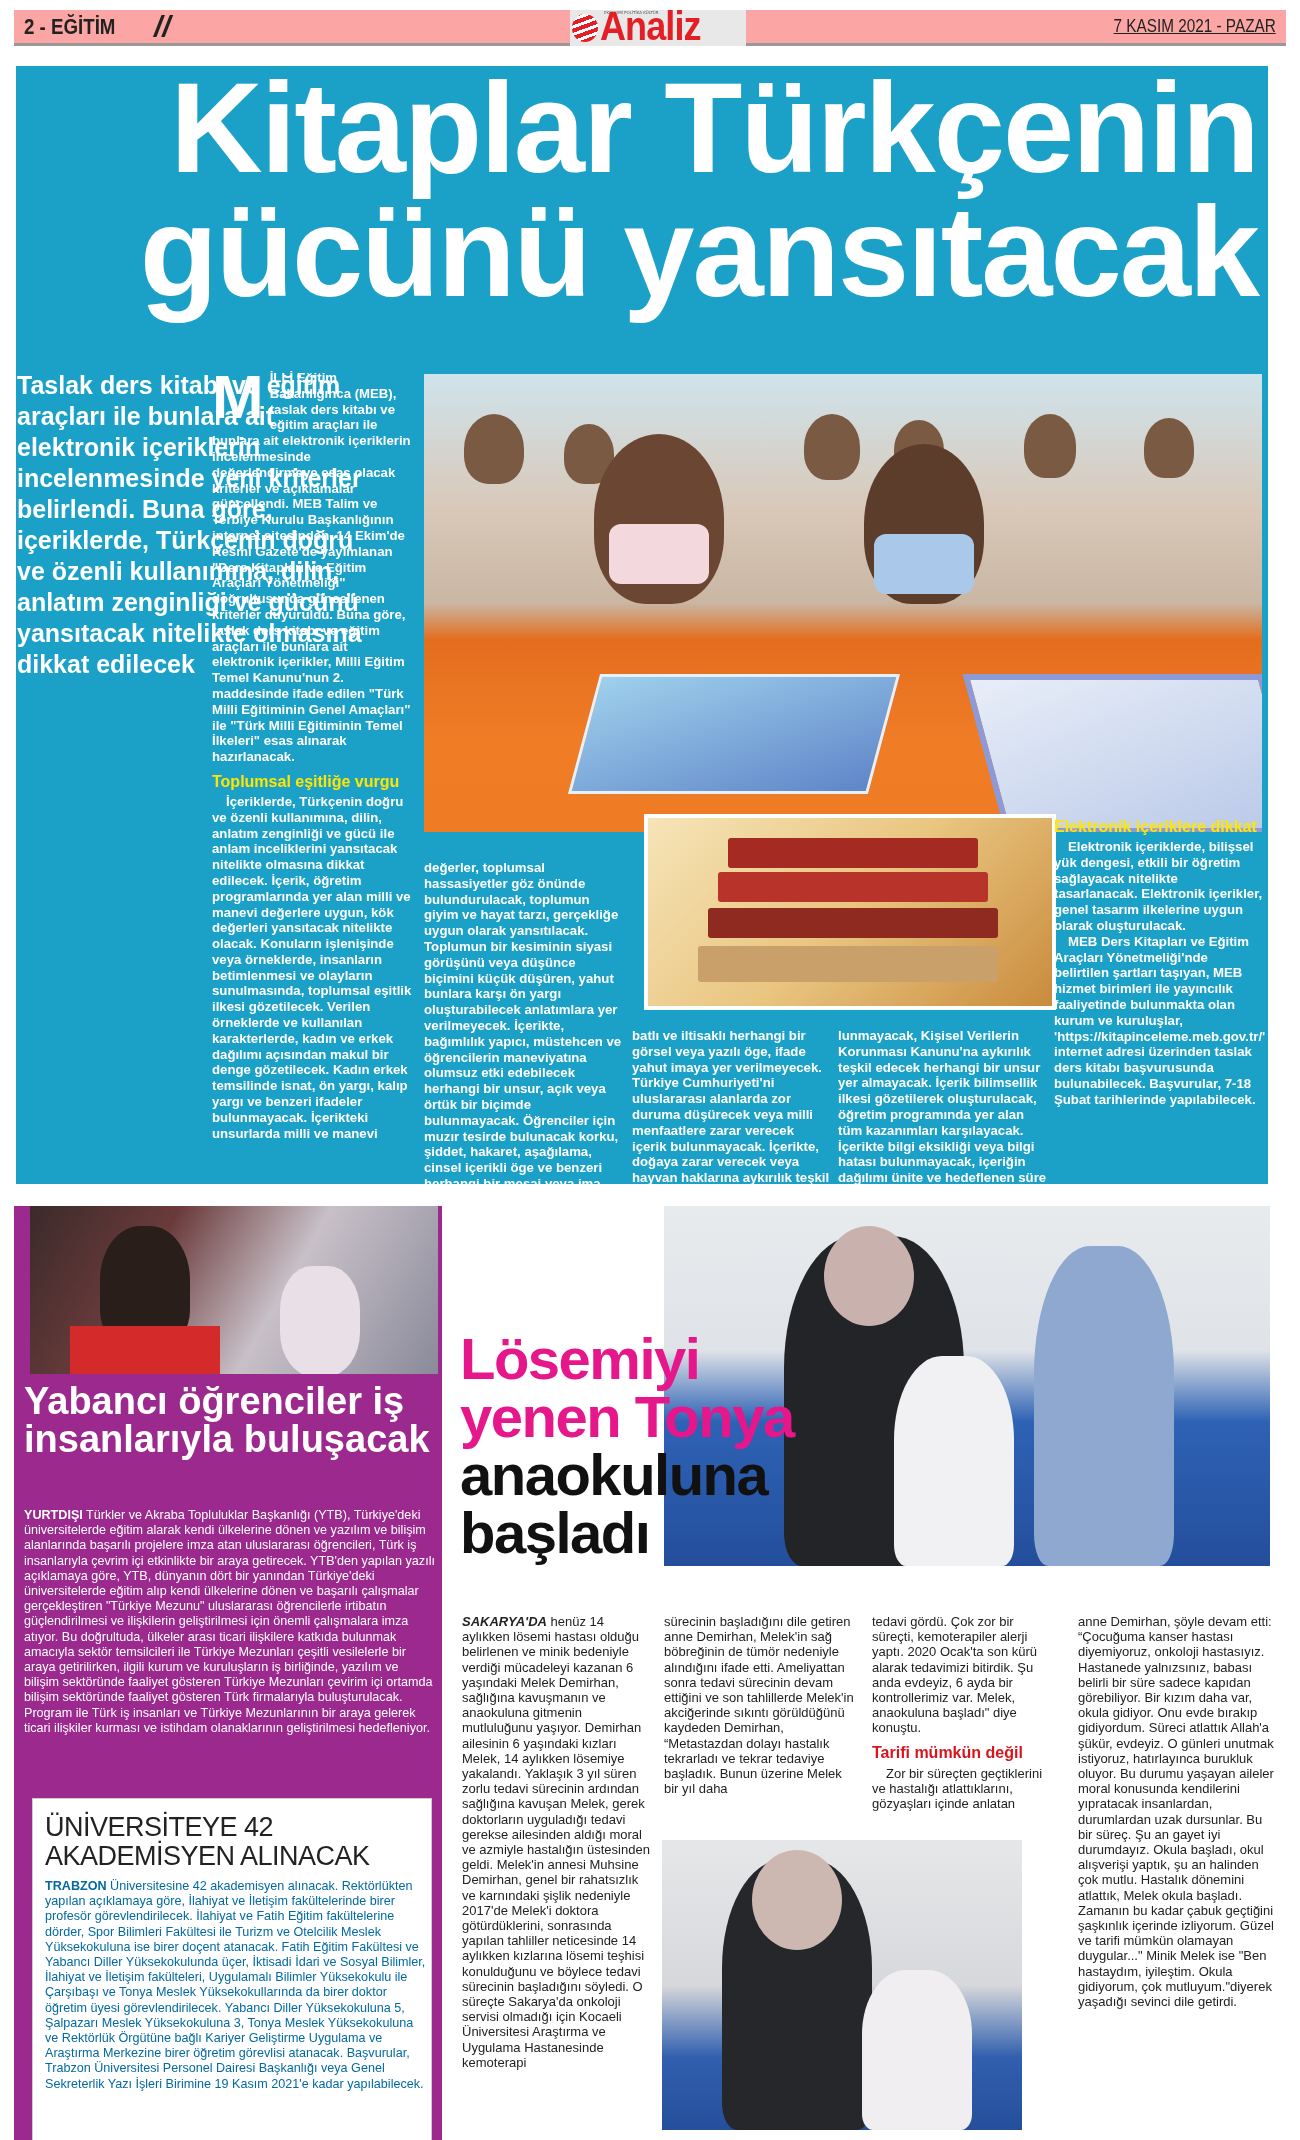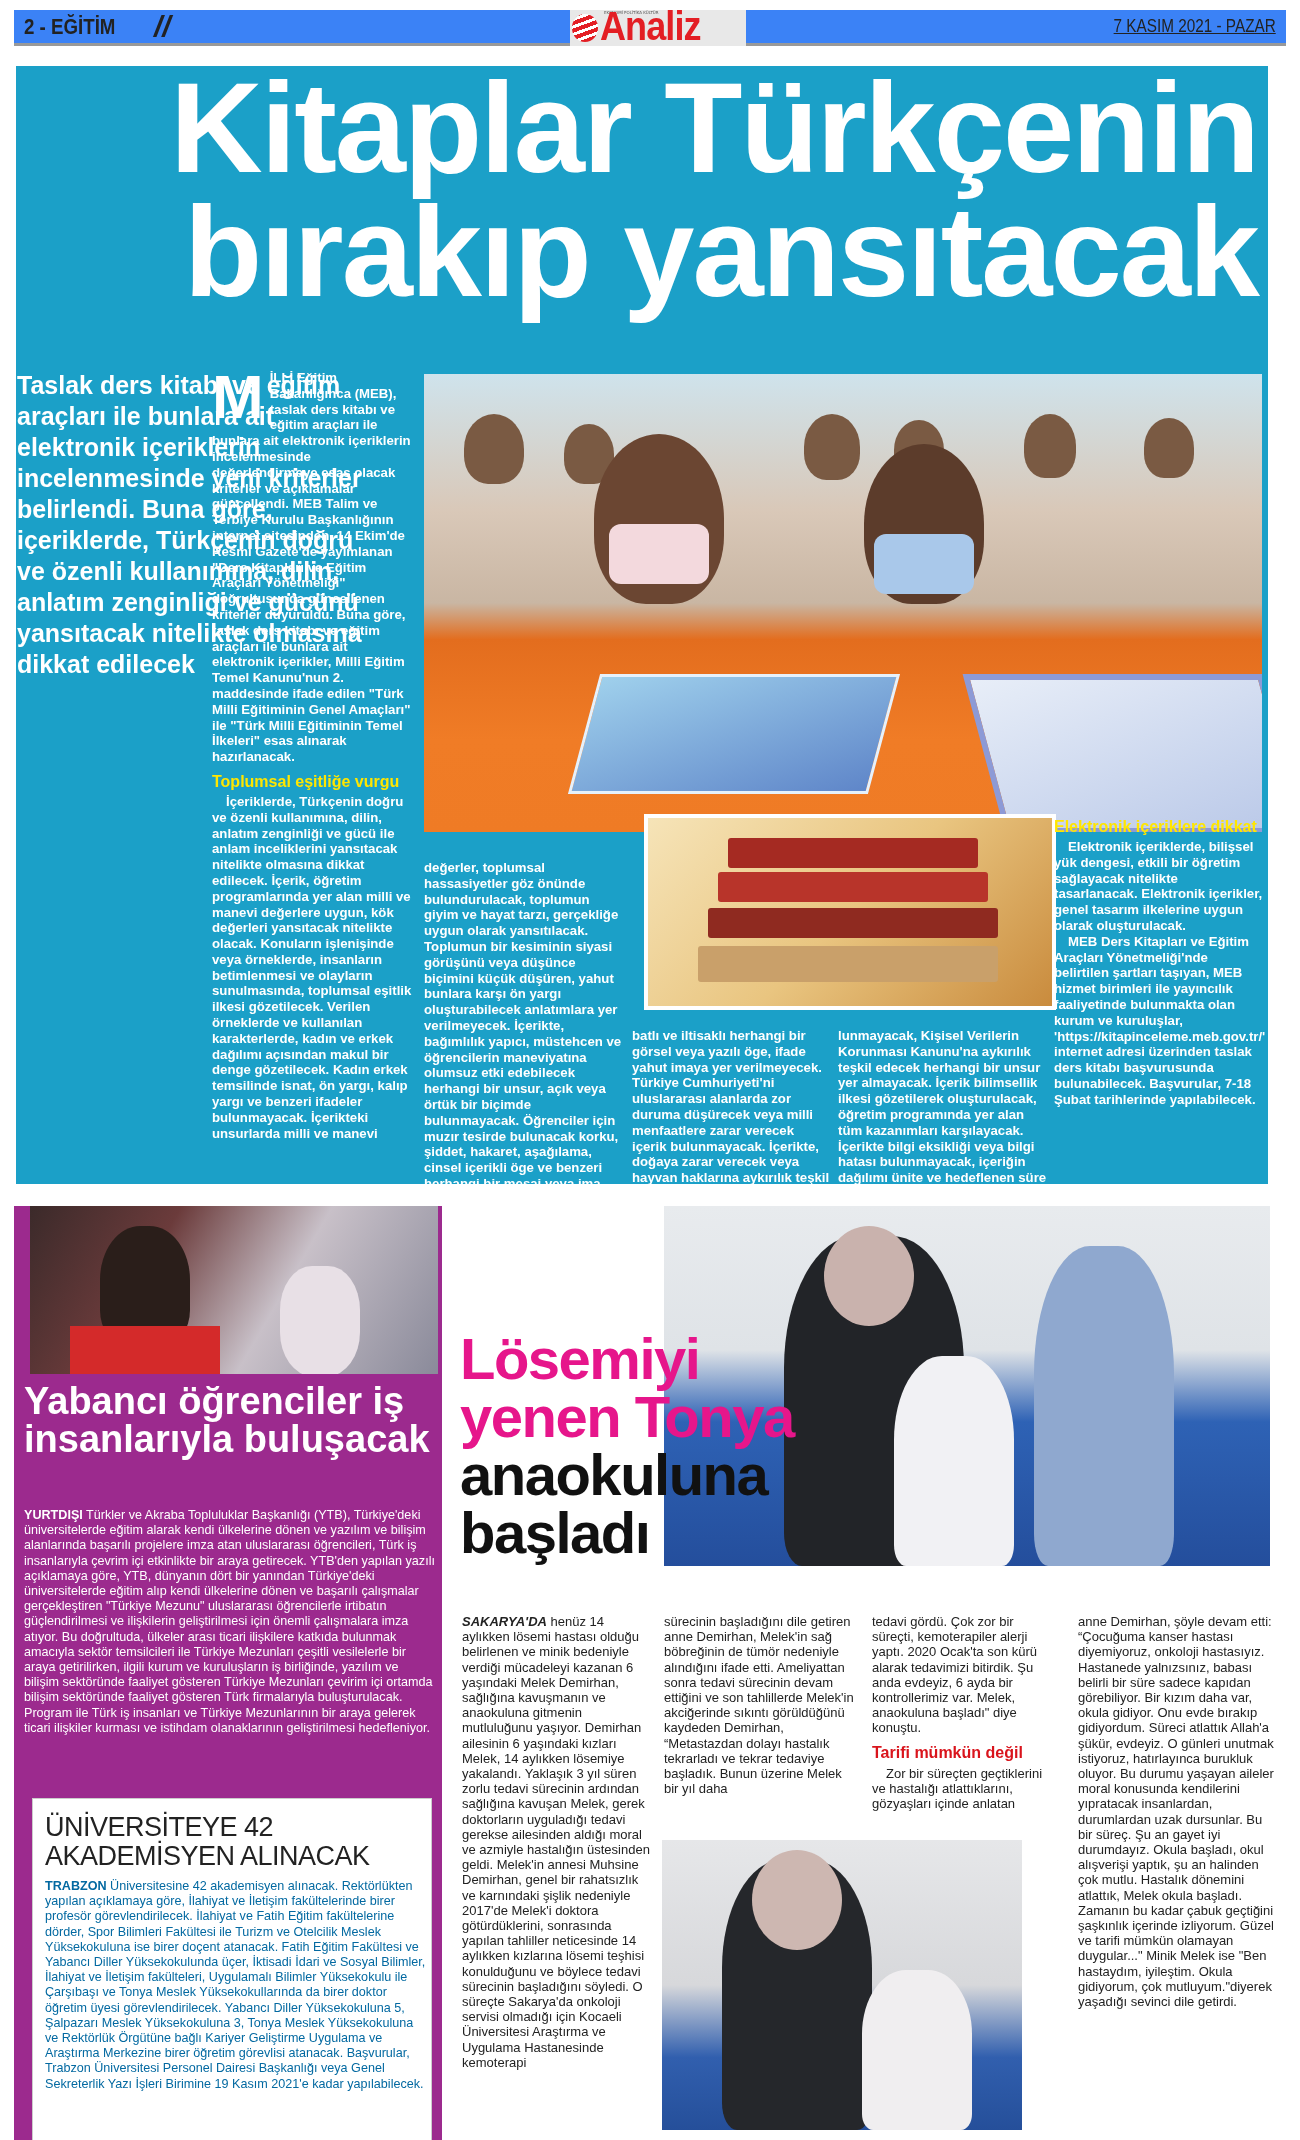--- a/index.html
+++ b/index.html
@@ -1,19 +1,19 @@
 <!DOCTYPE html>
 <html><head>
 <meta charset="utf-8">
 <style>
 *{margin:0;padding:0;box-sizing:border-box;}
 body{width:1300px;height:2140px;background:#ffffff;font-family:"DejaVu Sans",sans-serif;position:relative;overflow:hidden;}
 .abs{position:absolute;}
 
-#hdr{left:14px;top:10px;width:1272px;height:36px;background:#3b82f6;border-bottom:3px solid #999;}
+#hdr{left:14px;top:10px;width:1272px;height:36px;background:#fca5a5;border-bottom:3px solid #999;}
 #hdr-sec{left:10px;top:4px;font-family:"Liberation Sans",sans-serif;font-weight:bold;font-size:22px;color:#222;transform:scaleX(0.85);transform-origin:left;}
 #hdr-slash{left:140px;top:0px;font-family:"Liberation Sans",sans-serif;font-weight:bold;font-style:italic;font-size:30px;color:#222;}
 #logo{left:556px;top:0px;width:176px;height:36px;background:#e8e8e8;}
 #logo-swirl{left:2px;top:4px;width:26px;height:28px;border-radius:50%;background:repeating-linear-gradient(160deg,#e31e24 0 4px,#fff 4px 7px);}
 #logo-text{left:30px;top:-6px;font-family:"Liberation Sans",sans-serif;font-weight:bold;font-size:40px;color:#e31e24;letter-spacing:-1px;transform:scaleX(0.9);transform-origin:left;}
 #logo-tag{left:34px;top:0;font-size:4px;color:#555;}
 #hdr-date{right:10px;top:6px;font-family:"Liberation Sans",sans-serif;font-size:18px;color:#222;text-decoration:underline;transform:scaleX(0.85);transform-origin:right;}
 
 #blue{left:16px;top:66px;width:1252px;height:1118px;background:#1ba0c8;}
 #title{left:22px;top:0px;width:1220px;font-family:"Liberation Sans",sans-serif;font-weight:bold;font-size:128px;line-height:124px;color:#fff;letter-spacing:-2px;text-align:right;}
@@ -61,21 +61,21 @@
     <div id="logo-swirl" class="abs"></div>
     <div id="logo-tag" class="abs">EKONOMİ POLİTİKA KÜLTÜR</div>
     <div id="logo-text" class="abs">Analiz</div>
   </div>
   <div id="hdr-date" class="abs">7 KASIM 2021 - PAZAR</div>
 </div>
 
 <div id="blue" class="abs">
   <div id="title" class="abs">
     <div>Kitaplar Türkçenin</div>
-    <div>bırakıp yansıtacak</div>
+    <div>gücünü yansıtacak</div>
   </div>
   <div id="deck" class="abs">Taslak ders kitabı ve eğitim araçları ile bunlara ait elektronik içeriklerin incelenmesinde yeni kriterler belirlendi. Buna göre, içeriklerde, Türkçenin doğru ve özenli kullanımına, dilin, anlatım zenginliği ve gücünü yansıtacak nitelikte olmasına dikkat edilecek</div>
 
   <div class="col" style="left:196px;top:304px;width:200px;">
     <span class="dropcap">M</span>
     <span>İLLİ Eğitim Bakanlığınca (MEB), taslak ders kitabı ve eğitim araçları ile bunlara ait elektronik içeriklerin incelenmesinde değerlendirmeye esas olacak kriterler ve açıklamalar güncellendi. MEB Talim ve Terbiye Kurulu Başkanlığının internet sitesinden, 14 Ekim'de Resmi Gazete'de yayımlanan "Ders Kitapları ve Eğitim Araçları Yönetmeliği" doğrultusunda güncellenen kriterler duyuruldu. Buna göre, taslak ders kitabı ve eğitim araçları ile bunlara ait elektronik içerikler, Milli Eğitim Temel Kanunu'nun 2. maddesinde ifade edilen "Türk Milli Eğitiminin Genel Amaçları" ile "Türk Milli Eğitiminin Temel İlkeleri" esas alınarak hazırlanacak.</span>
     <div class="sub-y">Toplumsal eşitliğe vurgu</div>
     <div class="ind">İçeriklerde, Türkçenin doğru ve özenli kullanımına, dilin, anlatım zenginliği ve gücü ile anlam inceliklerini yansıtacak nitelikte olmasına dikkat edilecek. İçerik, öğretim programlarında yer alan milli ve manevi değerlere uygun, kök değerleri yansıtacak nitelikte olacak. Konuların işlenişinde veya örneklerde, insanların betimlenmesi ve olayların sunulmasında, toplumsal eşitlik ilkesi gözetilecek. Verilen örneklerde ve kullanılan karakterlerde, kadın ve erkek dağılımı açısından makul bir denge gözetilecek. Kadın erkek temsilinde isnat, ön yargı, kalıp yargı ve benzeri ifadeler bulunmayacak. İçerikteki unsurlarda milli ve manevi</div>
   </div>
 

